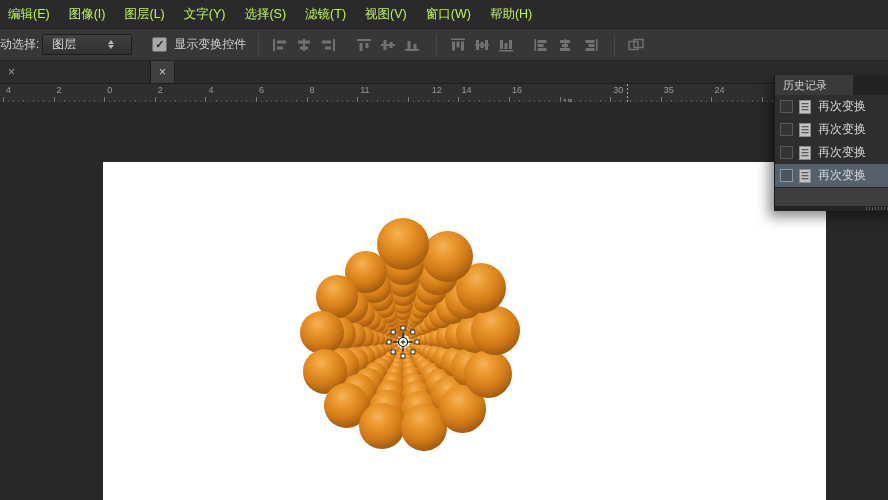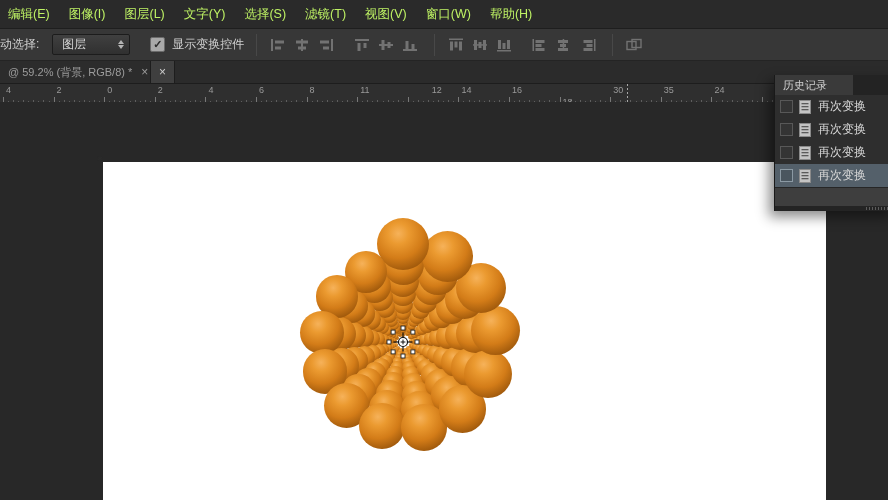--- a/index.html
+++ b/index.html
@@ -5,23 +5,23 @@
   html,body{margin:0;padding:0}
   body{width:888px;height:500px;position:relative;overflow:hidden;background:#282828;
        font-family:"Liberation Sans",sans-serif;-webkit-font-smoothing:antialiased}
   
   .menubar{height:28px;background:#2a2a2a;display:flex;align-items:center;
            padding-left:8px;gap:19px;border-bottom:1px solid #1e1e1e}
   .menu-item{font-size:12.5px;color:#bef264;white-space:nowrap;cursor:default}
   
   .optionsbar{height:31px;background:#373737;display:flex;align-items:center;border-bottom:1px solid #242424}
   .opt-label{font-size:12px;color:#cfcfcf;white-space:nowrap}
-  .dropdown{width:62px;height:19px;margin-left:13px;background:linear-gradient(#404040,#303030);
+  .dropdown{width:62px;height:19px;margin-left:3px;background:linear-gradient(#404040,#303030);
             border:1px solid #1c1c1c;border-radius:2px;display:flex;align-items:center;
-            justify-content:space-between;padding:0 5px 0 9px;color:#d5d5d5;font-size:12px}
+            justify-content:space-between;padding:0 17px 0 9px;color:#d5d5d5;font-size:12px}
   .stepper{display:flex;flex-direction:column;align-items:center}
   .stepper i{display:block;width:0;height:0;border:3px solid transparent}
   .stepper .up{border-bottom:4px solid #b5b5b5;margin-bottom:1px}
   .stepper .dn{border-top:4px solid #b5b5b5}
   .checkbox-wrap{display:flex;align-items:center;gap:7px;margin-left:20px}
   .checkbox{width:13px;height:13px;background:#a9a9a9;border:1px solid #6b6b6b;border-radius:2px;
             display:flex;align-items:center;justify-content:center;font-size:11px;font-weight:bold;color:#2d2d2d;line-height:1}
   .cb-label{font-size:12px;color:#cfcfcf;white-space:nowrap}
   .vsep{width:1px;height:22px;background:#484848;margin:0 9px 0 12px}
   .icon-group{display:flex;align-items:center}
@@ -193,21 +193,20 @@
         <svg width="16" height="14" viewBox="0 0 16 14" fill="#7d7d7d">
           <rect x="1" y="3.5" width="9" height="8" fill="none" stroke="#7d7d7d" stroke-width="1.4"></rect>
           <rect x="6" y="1.5" width="9" height="8" fill="none" stroke="#7d7d7d" stroke-width="1.4"></rect>
         </svg>
       </span>
     </div>
 </div>
 
 <div class="tabbar">
   <div class="tab inactive">
-    <span>@ 59.2% (背景, RGB/8) *</span>
     <span class="tab-close">×</span>
   </div>
   <div class="tab active">
     <span class="tab-close">×</span>
   </div>
 </div>
 
 <div class="ruler" id="ruler">
     <i class="tick" style="left: 3px; height: 7px; background: rgb(120, 120, 120);"></i>
     <i class="tick" style="left: 8.06px; height: 3px;"></i>

